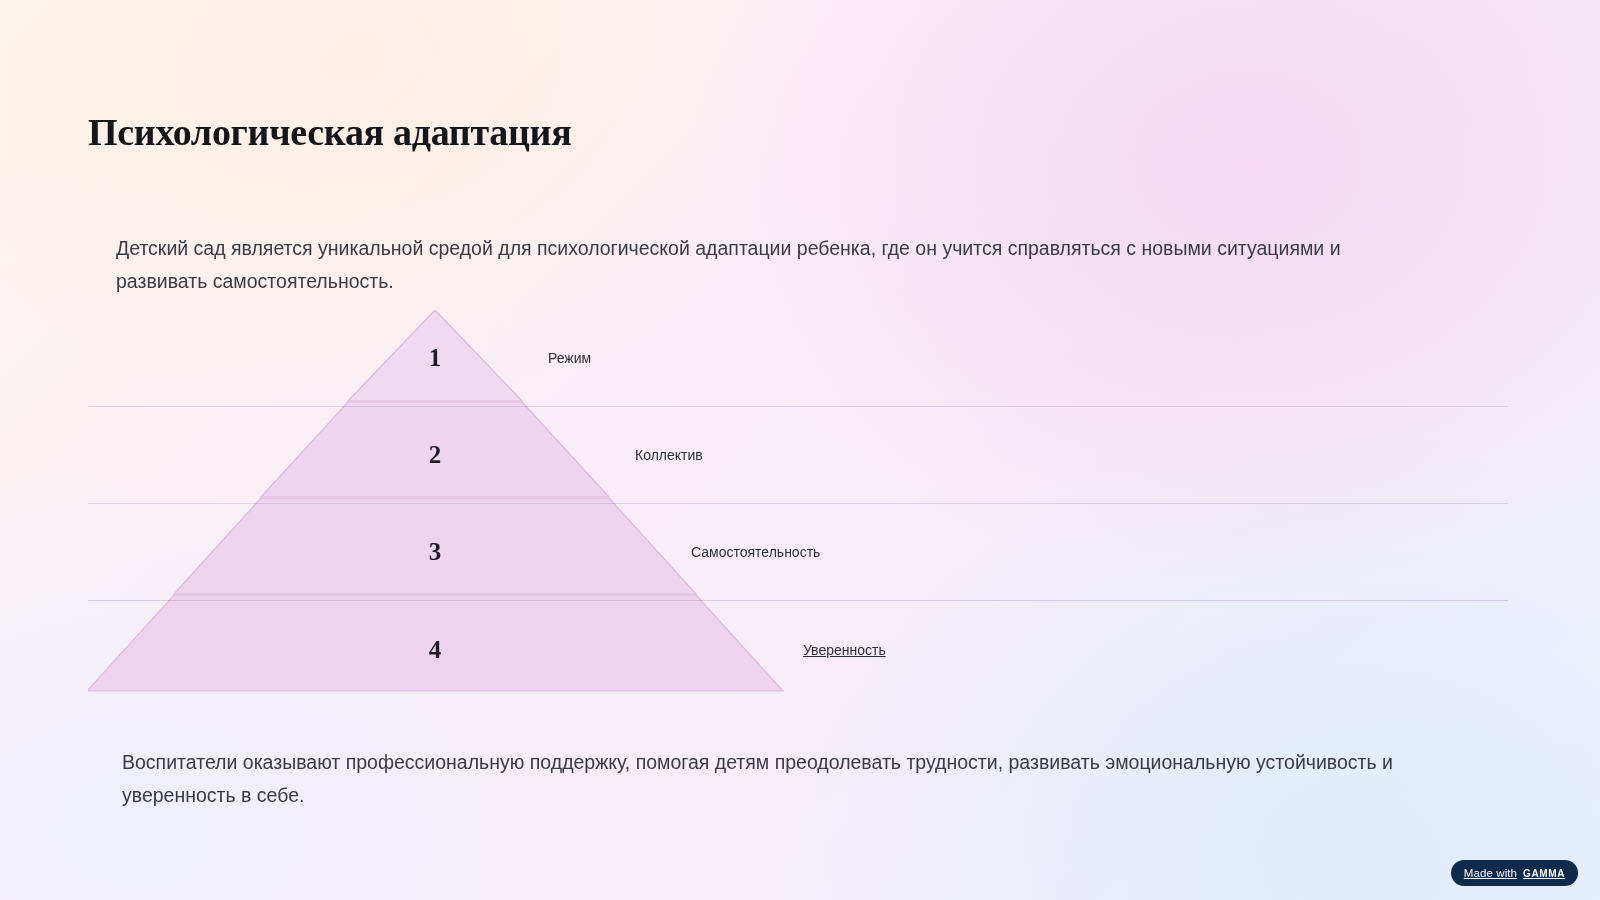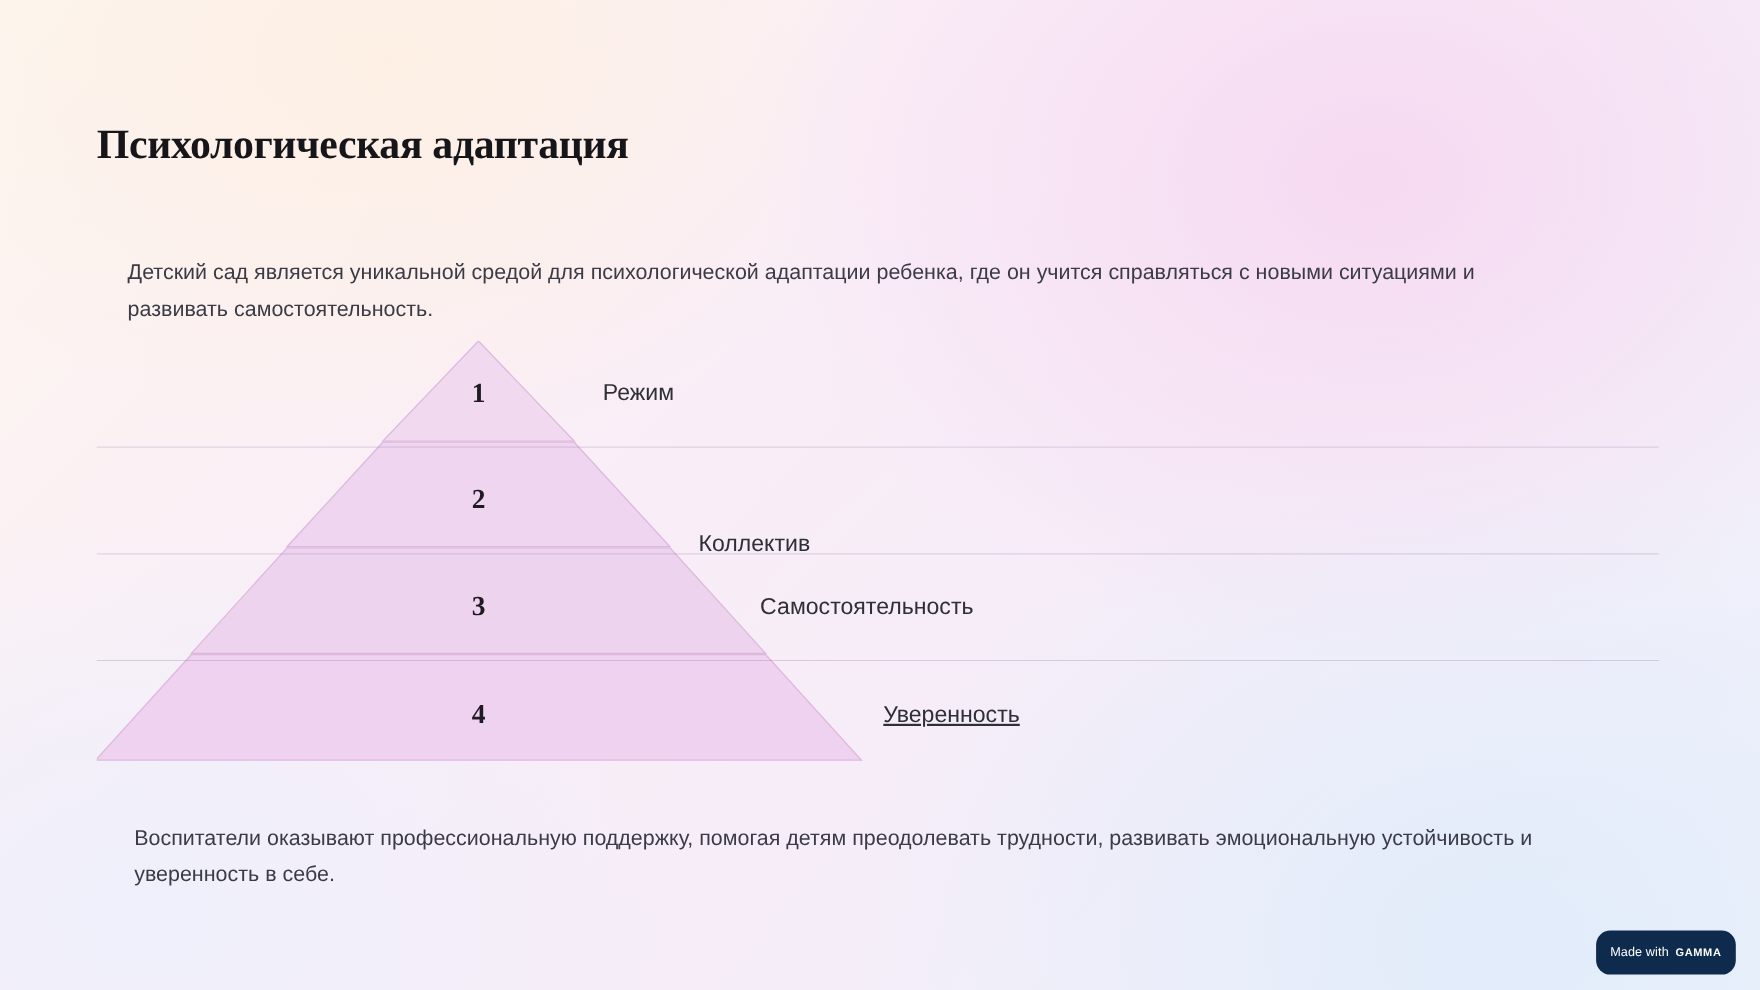--- a/index.html
+++ b/index.html
@@ -98,54 +98,55 @@
   }
   .row.r1 .row-number { left: 327px; }
   .row.r2 .row-number { left: 327px; }
   .row.r3 .row-number { left: 327px; }
   .row.r4 .row-number { left: 327px; }
 
   .row-label {
     position: absolute;
     top: 50%;
     transform: translateY(-50%);
-    font-size: 21px;
+    font-size: 14px;
     color: #2f2f38;
     white-space: nowrap;
   }
   .row.r1 .row-label { left: 460px; }
-  .row.r2 .row-label { left: 547px; margin-top: 40px; }
+  .row.r2 .row-label { left: 547px; }
   .row.r3 .row-label { left: 603px; }
   .row.r4 .row-label { left: 715px; text-decoration: underline; }
 
   .outro-paragraph {
     position: absolute;
     left: 88px;
     top: 726px;
     width: 1340px;
     font-size: 19.5px;
     line-height: 1.72;
     color: #3b3b46;
     margin-left: 34px;
   }
 
   .made-with {
     position: absolute;
     right: 22px;
     bottom: 14px;
-    height: 40px;
+    height: 26px;
     padding: 0 13px;
     border-radius: 13px;
     background: #0e2a4d;
     color: #ffffff;
     display: flex;
     align-items: center;
     gap: 6px;
     font-size: 11.5px;
     letter-spacing: 0.1px;
+    text-decoration: underline;
   }
   .made-with .brand {
     font-weight: 700;
     font-size: 10px;
     letter-spacing: 0.6px;
   }
 </style>
 </head>
 <body>
 

